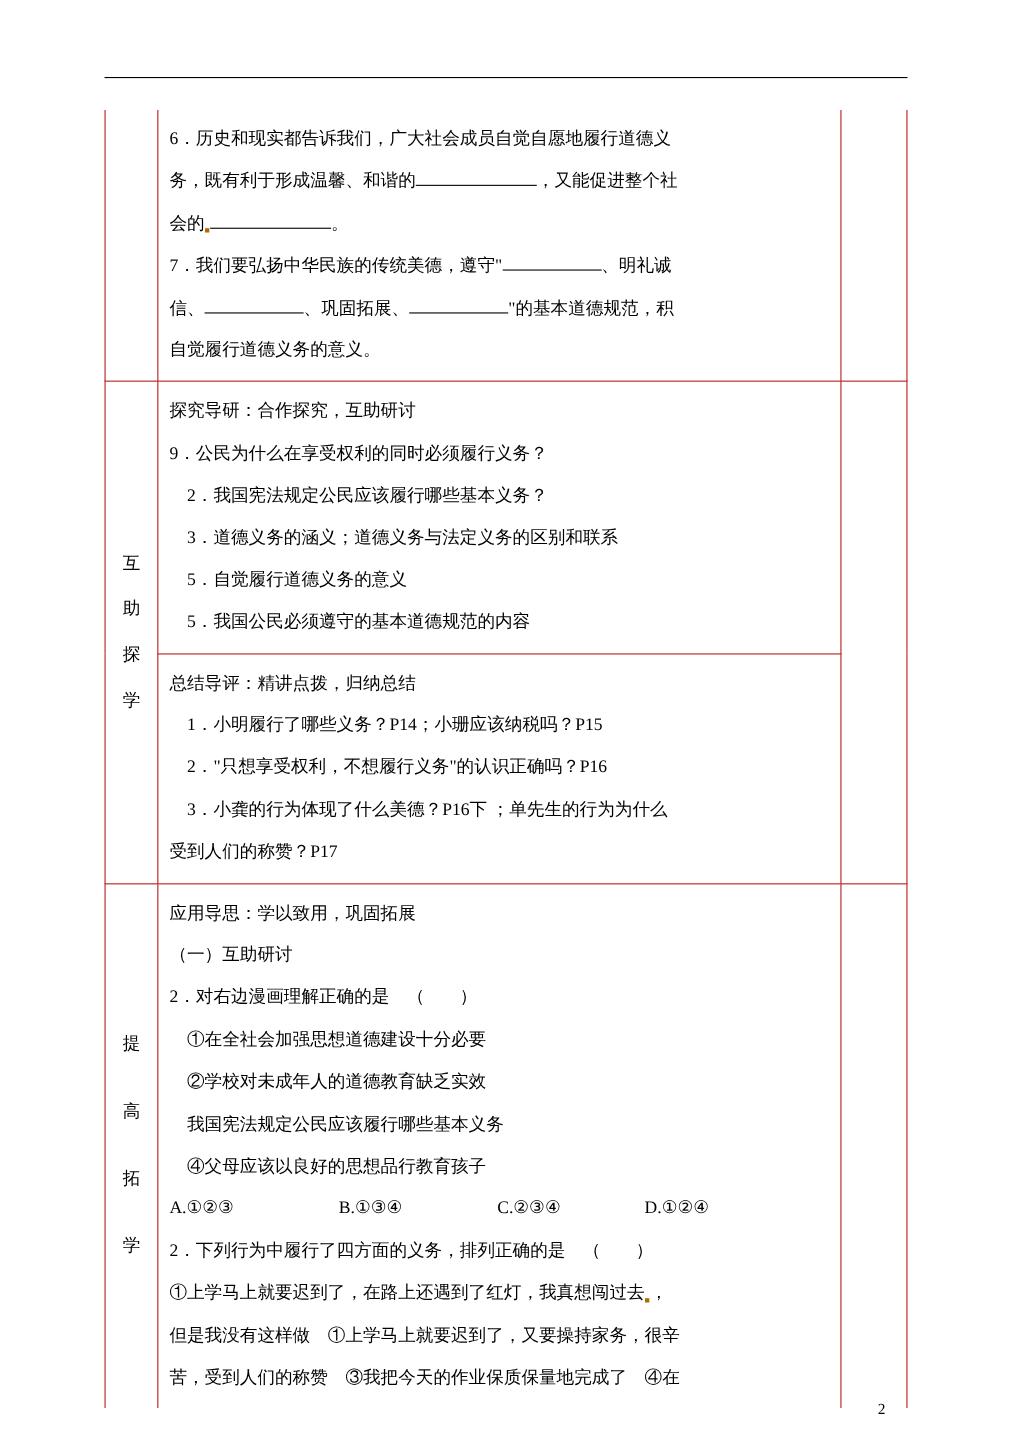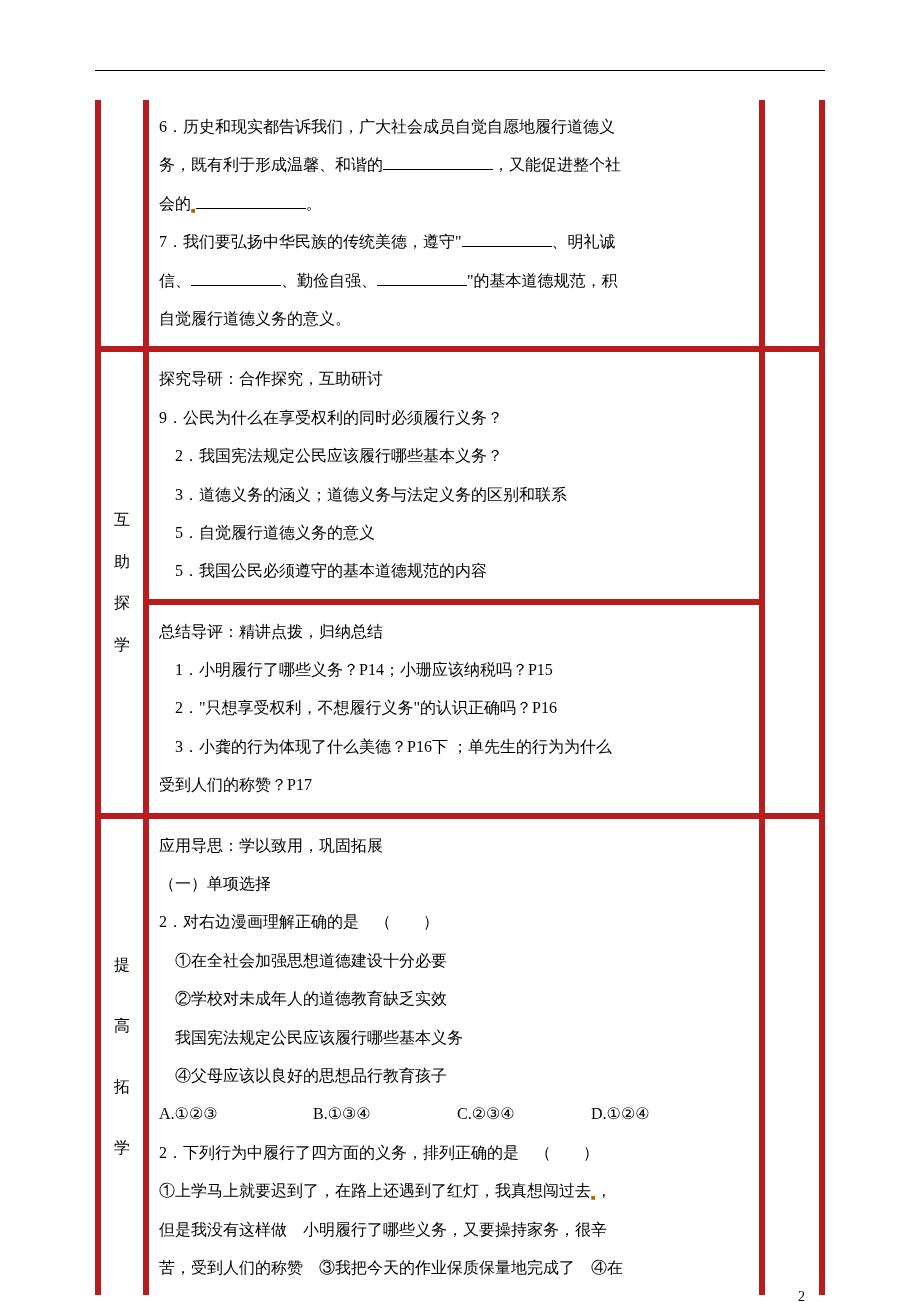--- a/index.html
+++ b/index.html
@@ -23,21 +23,21 @@
     left: 95px;
     right: 95px;
     border-top: 1px solid #000;
   }
   table.main {
     border-collapse: collapse;
     width: 100%;
     table-layout: fixed;
   }
   table.main td {
-    border: 6px solid #b91c1c;
+    border: 1px solid #b91c1c;
     padding: 8px 10px;
     vertical-align: middle;
   }
   col.c1 { width: 48px; }
   col.c2 { }
   col.c3 { width: 60px; }
   .vert-label {
     text-align: center;
     line-height: 2.6;
     font-size: 16px;
@@ -101,21 +101,21 @@
         <p>
           <span>务，既有利于形成温馨、和谐的</span><span class="blank-med"></span><span>，又能促进整个社</span>
         </p>
         <p>
           <span>会的</span><span class="small-dot">■</span><span class="blank-med"></span><span>。</span>
         </p>
         <p>
           <span>7．我们要弘扬中华民族的传统美德，遵守"</span><span class="blank-short"></span><span>、明礼诚</span>
         </p>
         <p>
-          <span>信、</span><span class="blank-short"></span><span>、勤俭自强、</span><span class="blank-short"></span><span>"的基本道德规范，积</span>
+          <span>信、</span><span class="blank-short"></span><span>、巩固拓展、</span><span class="blank-short"></span><span>"的基本道德规范，积</span>
         </p>
         <p>自觉履行道德义务的意义。</p>
       </td>
       <td class="no-top"></td>
     </tr>
 
     <tr>
       <td rowspan="2" class="vert-label">
         <span>互</span>
         <span>助</span>
@@ -144,37 +144,37 @@
 
     <tr>
       <td class="vert-label" style="border-bottom:none; line-height:3.8;">
         <span>提</span>
         <span>高</span>
         <span>拓</span>
         <span>学</span>
       </td>
       <td class="content" style="border-bottom:none;">
         <p>应用导思：学以致用，巩固拓展</p>
-        <p>（一）单项选择</p>
+        <p>（一）互助研讨</p>
         <p>2．对右边漫画理解正确的是　（　　）</p>
         <p class="sub">①在全社会加强思想道德建设十分必要</p>
         <p class="sub">②学校对未成年人的道德教育缺乏实效</p>
         <p class="sub">我国宪法规定公民应该履行哪些基本义务</p>
         <p class="sub">④父母应该以良好的思想品行教育孩子</p>
         <p class="opts">
           <span class="a">A.①②③</span>
           <span class="b">B.①③④</span>
           <span class="c">C.②③④</span>
           <span>D.①②④</span>
         </p>
         <p>2．下列行为中履行了四方面的义务，排列正确的是　（　　）</p>
         <p>
           <span>①上学马上就要迟到了，在路上还遇到了红灯，我真想闯过去</span><span class="small-dot">■</span><span>，</span>
         </p>
-        <p>但是我没有这样做　小明履行了哪些义务，又要操持家务，很辛</p>
+        <p>但是我没有这样做　①上学马上就要迟到了，又要操持家务，很辛</p>
         <p>苦，受到人们的称赞　③我把今天的作业保质保量地完成了　④在</p>
       </td>
       <td style="border-bottom:none;"></td>
     </tr>
   </tbody>
     </table>
 
   <div class="page-num">2</div>
 </div>
 

